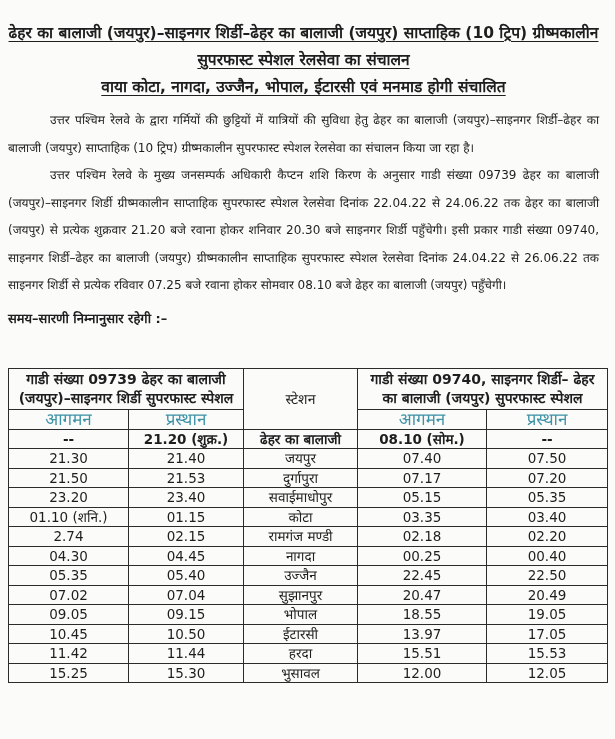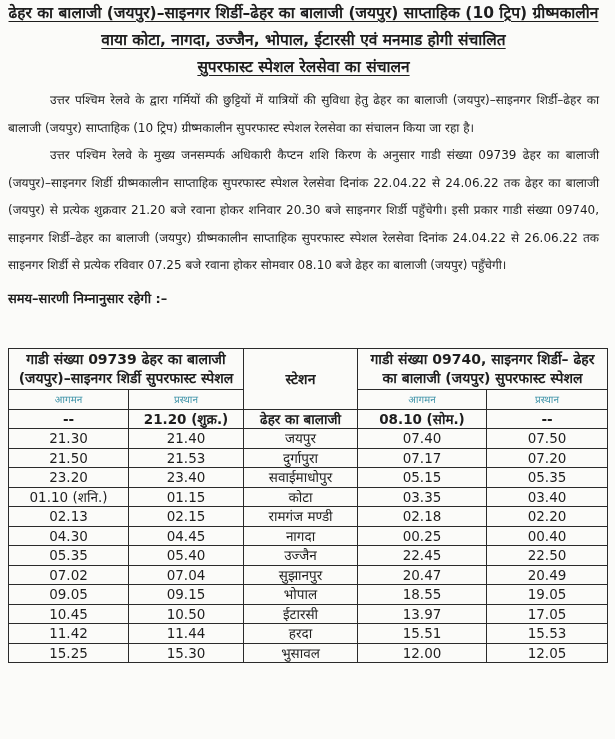--- a/index.html
+++ b/index.html
@@ -5,21 +5,21 @@
   * { box-sizing: border-box; margin: 0; padding: 0; }
   html, body {
     width: 615px; height: 739px;
     background: #fbfbf9;
     overflow: hidden;
     font-family: "DejaVu Sans", sans-serif;
     color: #1e1e1e;
   }
   .doc {
     width: 607px; height: 739px;
-    padding: 0 8px 0 8px;
+    padding: 20px 8px 0 8px;
   }
   .title-block { margin-bottom: 6px; }
   .title-line {
     text-align: center;
     font-weight: bold;
     font-size: 15.5px;
     line-height: 27px;
     text-decoration: underline;
     text-underline-offset: 3px;
   }
@@ -48,47 +48,47 @@
     vertical-align: middle;
     padding: 1px 3px;
   }
   .train-header {
     font-weight: bold;
     font-size: 14px;
     line-height: 19px;
     padding: 2px 8px;
   }
   .station-header {
-    font-weight: bold;
+    font-weight: normal;
     font-size: 14px;
     vertical-align: top;
     padding-top: 4px;
   }
   .sub-header {
     font-weight: normal;
-    font-size: 10px;
+    font-size: 17px;
     line-height: 17px;
     color: var(--accent, #3f93a8);
   }
   .timetable tbody td {
     font-size: 13.5px;
     line-height: 16.5px;
     height: 19px;
   }
   .timetable tr.bold-row td { font-weight: bold; }
 </style>
 </head>
 <body>
 
 <div class="doc">
 
   <div class="title-block">
     <div class="title-line">ढेहर का बालाजी (जयपुर)–साइनगर शिर्डी–ढेहर का बालाजी (जयपुर) साप्ताहिक (10 ट्रिप) ग्रीष्मकालीन</div>
+    <div class="title-line">सुपरफास्ट स्पेशल रेलसेवा का संचालन</div>
     <div class="title-line">वाया कोटा, नागदा, उज्जैन, भोपाल, ईटारसी एवं मनमाड होगी संचालित</div>
-    <div class="title-line">सुपरफास्ट स्पेशल रेलसेवा का संचालन</div>
   </div>
 
   <p class="para">उत्तर पश्चिम रेलवे के द्वारा गर्मियों की छुट्टियों में यात्रियों की सुविधा हेतु ढेहर का बालाजी (जयपुर)–साइनगर शिर्डी–ढेहर का बालाजी (जयपुर) साप्ताहिक (10 ट्रिप) ग्रीष्मकालीन सुपरफास्ट स्पेशल रेलसेवा का संचालन किया जा रहा है।</p>
 
   <p class="para">उत्तर पश्चिम रेलवे के मुख्य जनसम्पर्क अधिकारी कैप्टन शशि किरण के अनुसार गाडी संख्या 09739 ढेहर का बालाजी (जयपुर)–साइनगर शिर्डी ग्रीष्मकालीन साप्ताहिक सुपरफास्ट स्पेशल रेलसेवा दिनांक 22.04.22 से 24.06.22 तक ढेहर का बालाजी (जयपुर) से प्रत्येक शुक्रवार 21.20 बजे रवाना होकर शनिवार 20.30 बजे साइनगर शिर्डी पहुँचेगी। इसी प्रकार गाडी संख्या 09740, साइनगर शिर्डी–ढेहर का बालाजी (जयपुर) ग्रीष्मकालीन साप्ताहिक सुपरफास्ट स्पेशल रेलसेवा दिनांक 24.04.22 से 26.06.22 तक साइनगर शिर्डी से प्रत्येक रविवार 07.25 बजे रवाना होकर सोमवार 08.10 बजे ढेहर का बालाजी (जयपुर) पहुँचेगी।</p>
 
   <div class="schedule-intro">समय–सारणी निम्नानुसार रहेगी :–</div>
 
   <table class="timetable">
     <colgroup>
@@ -141,21 +141,21 @@
           <td>05.35</td>
         </tr>
         <tr>
           <td>01.10 (शनि.)</td>
           <td>01.15</td>
           <td>कोटा</td>
           <td>03.35</td>
           <td>03.40</td>
         </tr>
         <tr>
-          <td>02.13</td>
+          <td>2.74</td>
           <td>02.15</td>
           <td>रामगंज मण्डी</td>
           <td>02.18</td>
           <td>02.20</td>
         </tr>
         <tr>
           <td>04.30</td>
           <td>04.45</td>
           <td>नागदा</td>
           <td>00.25</td>

